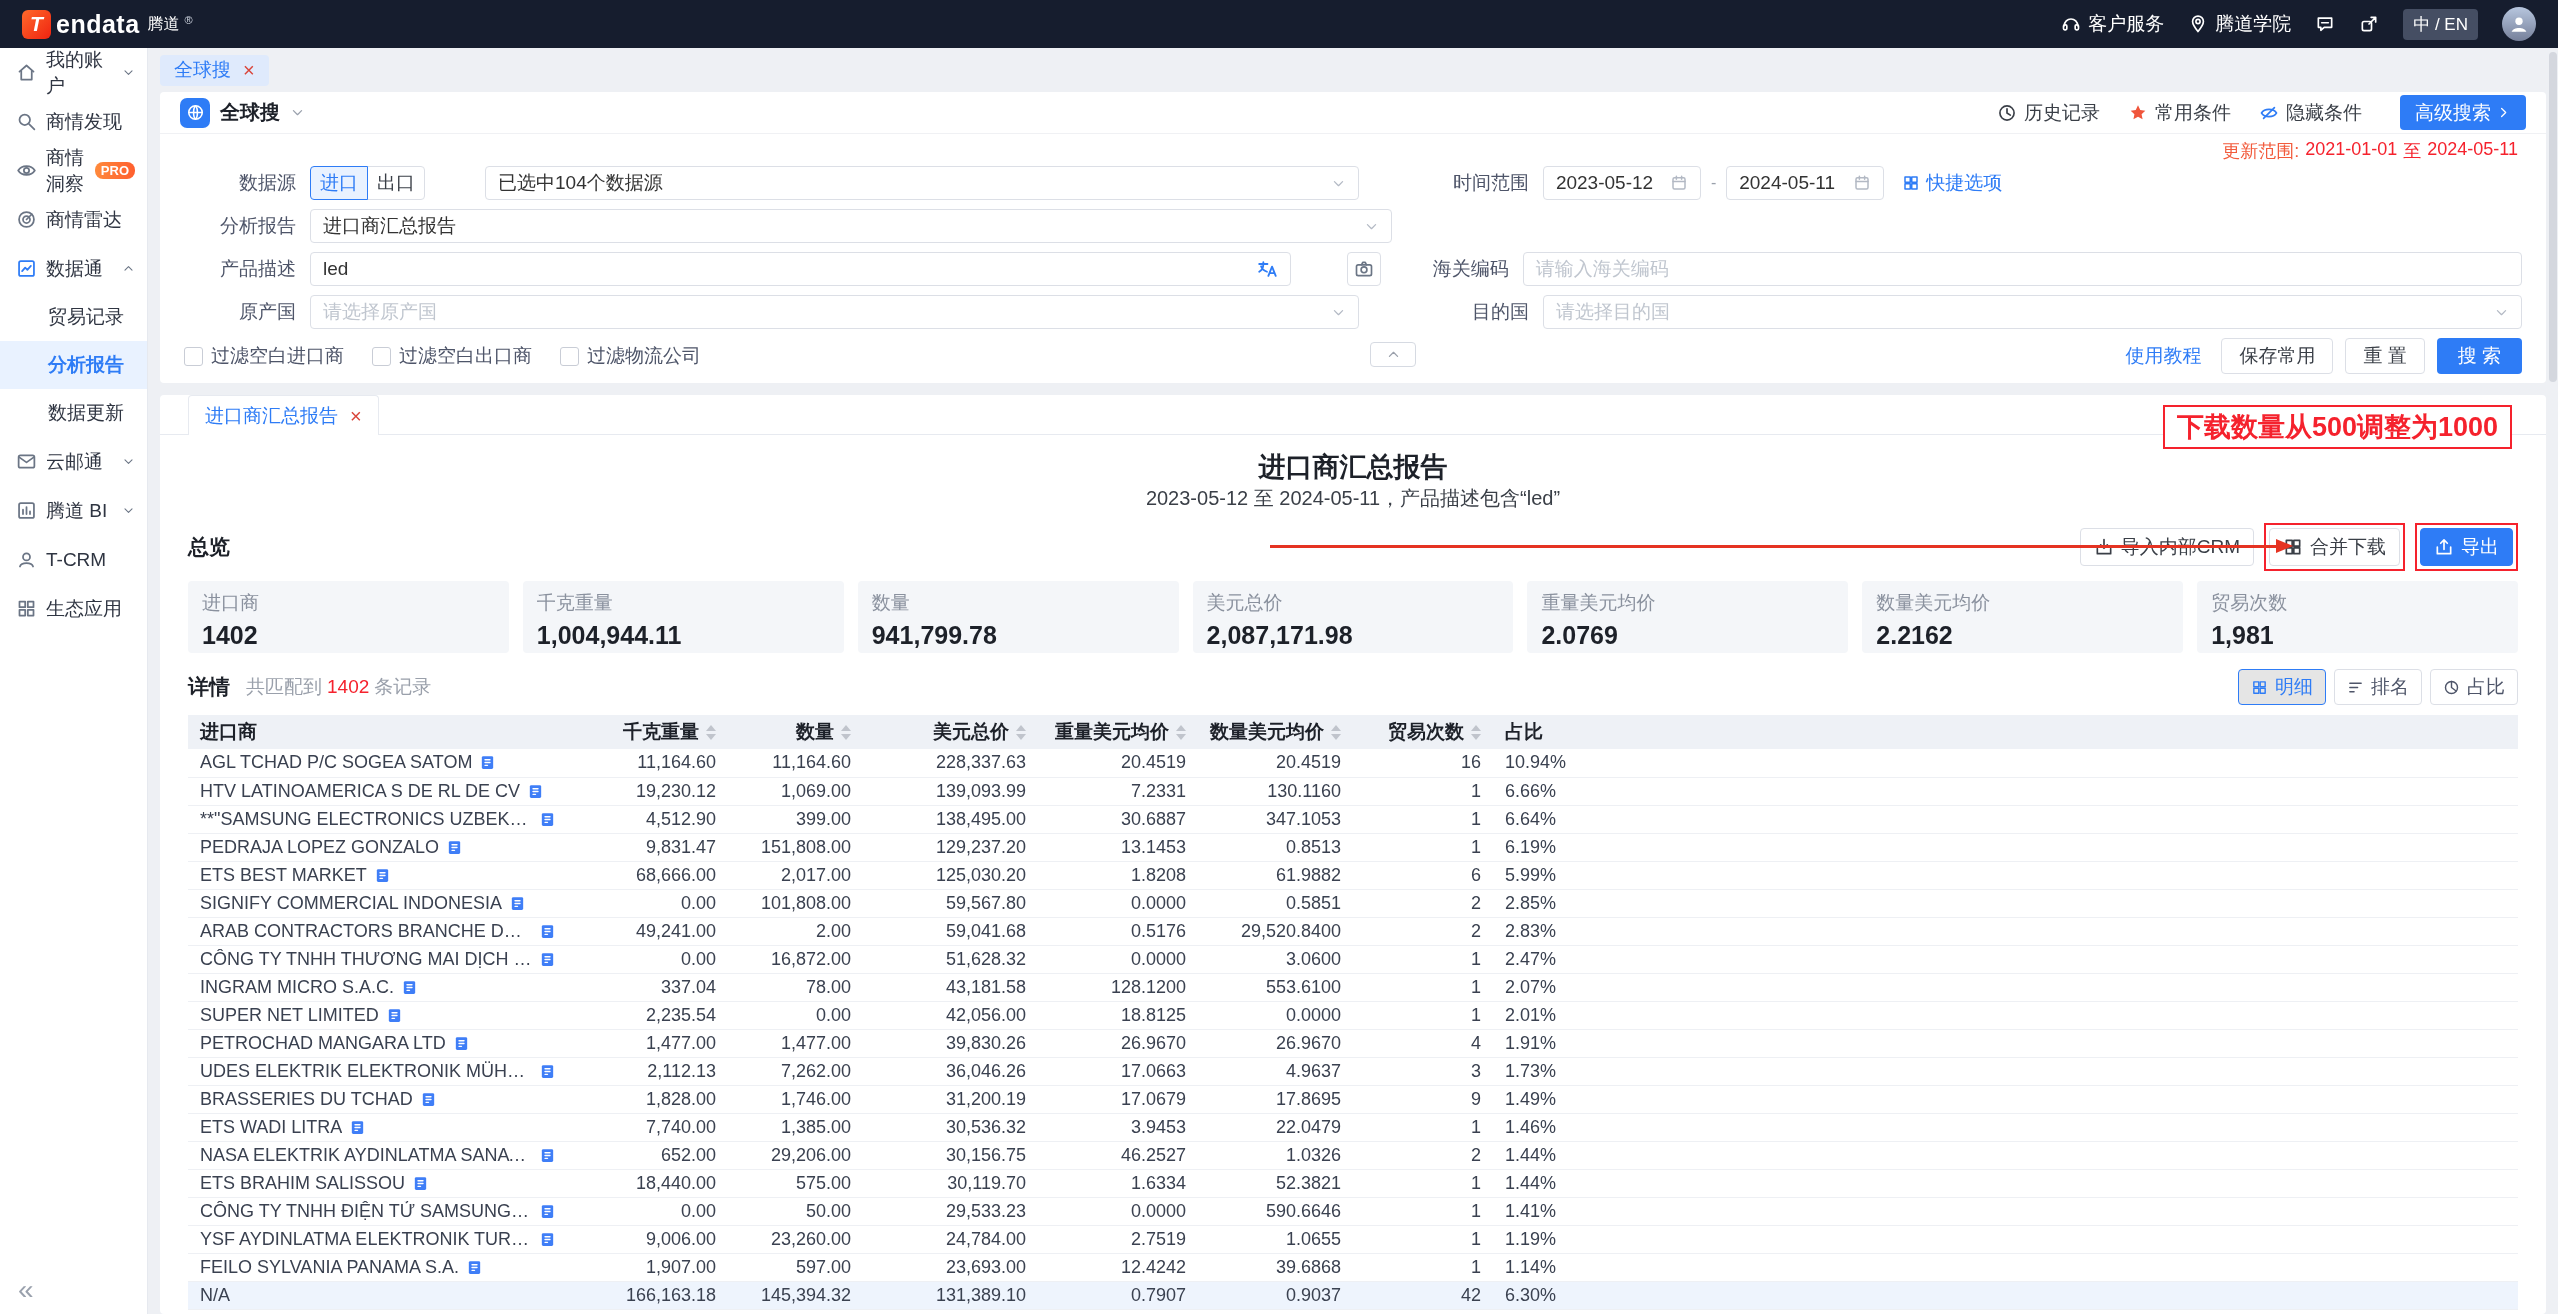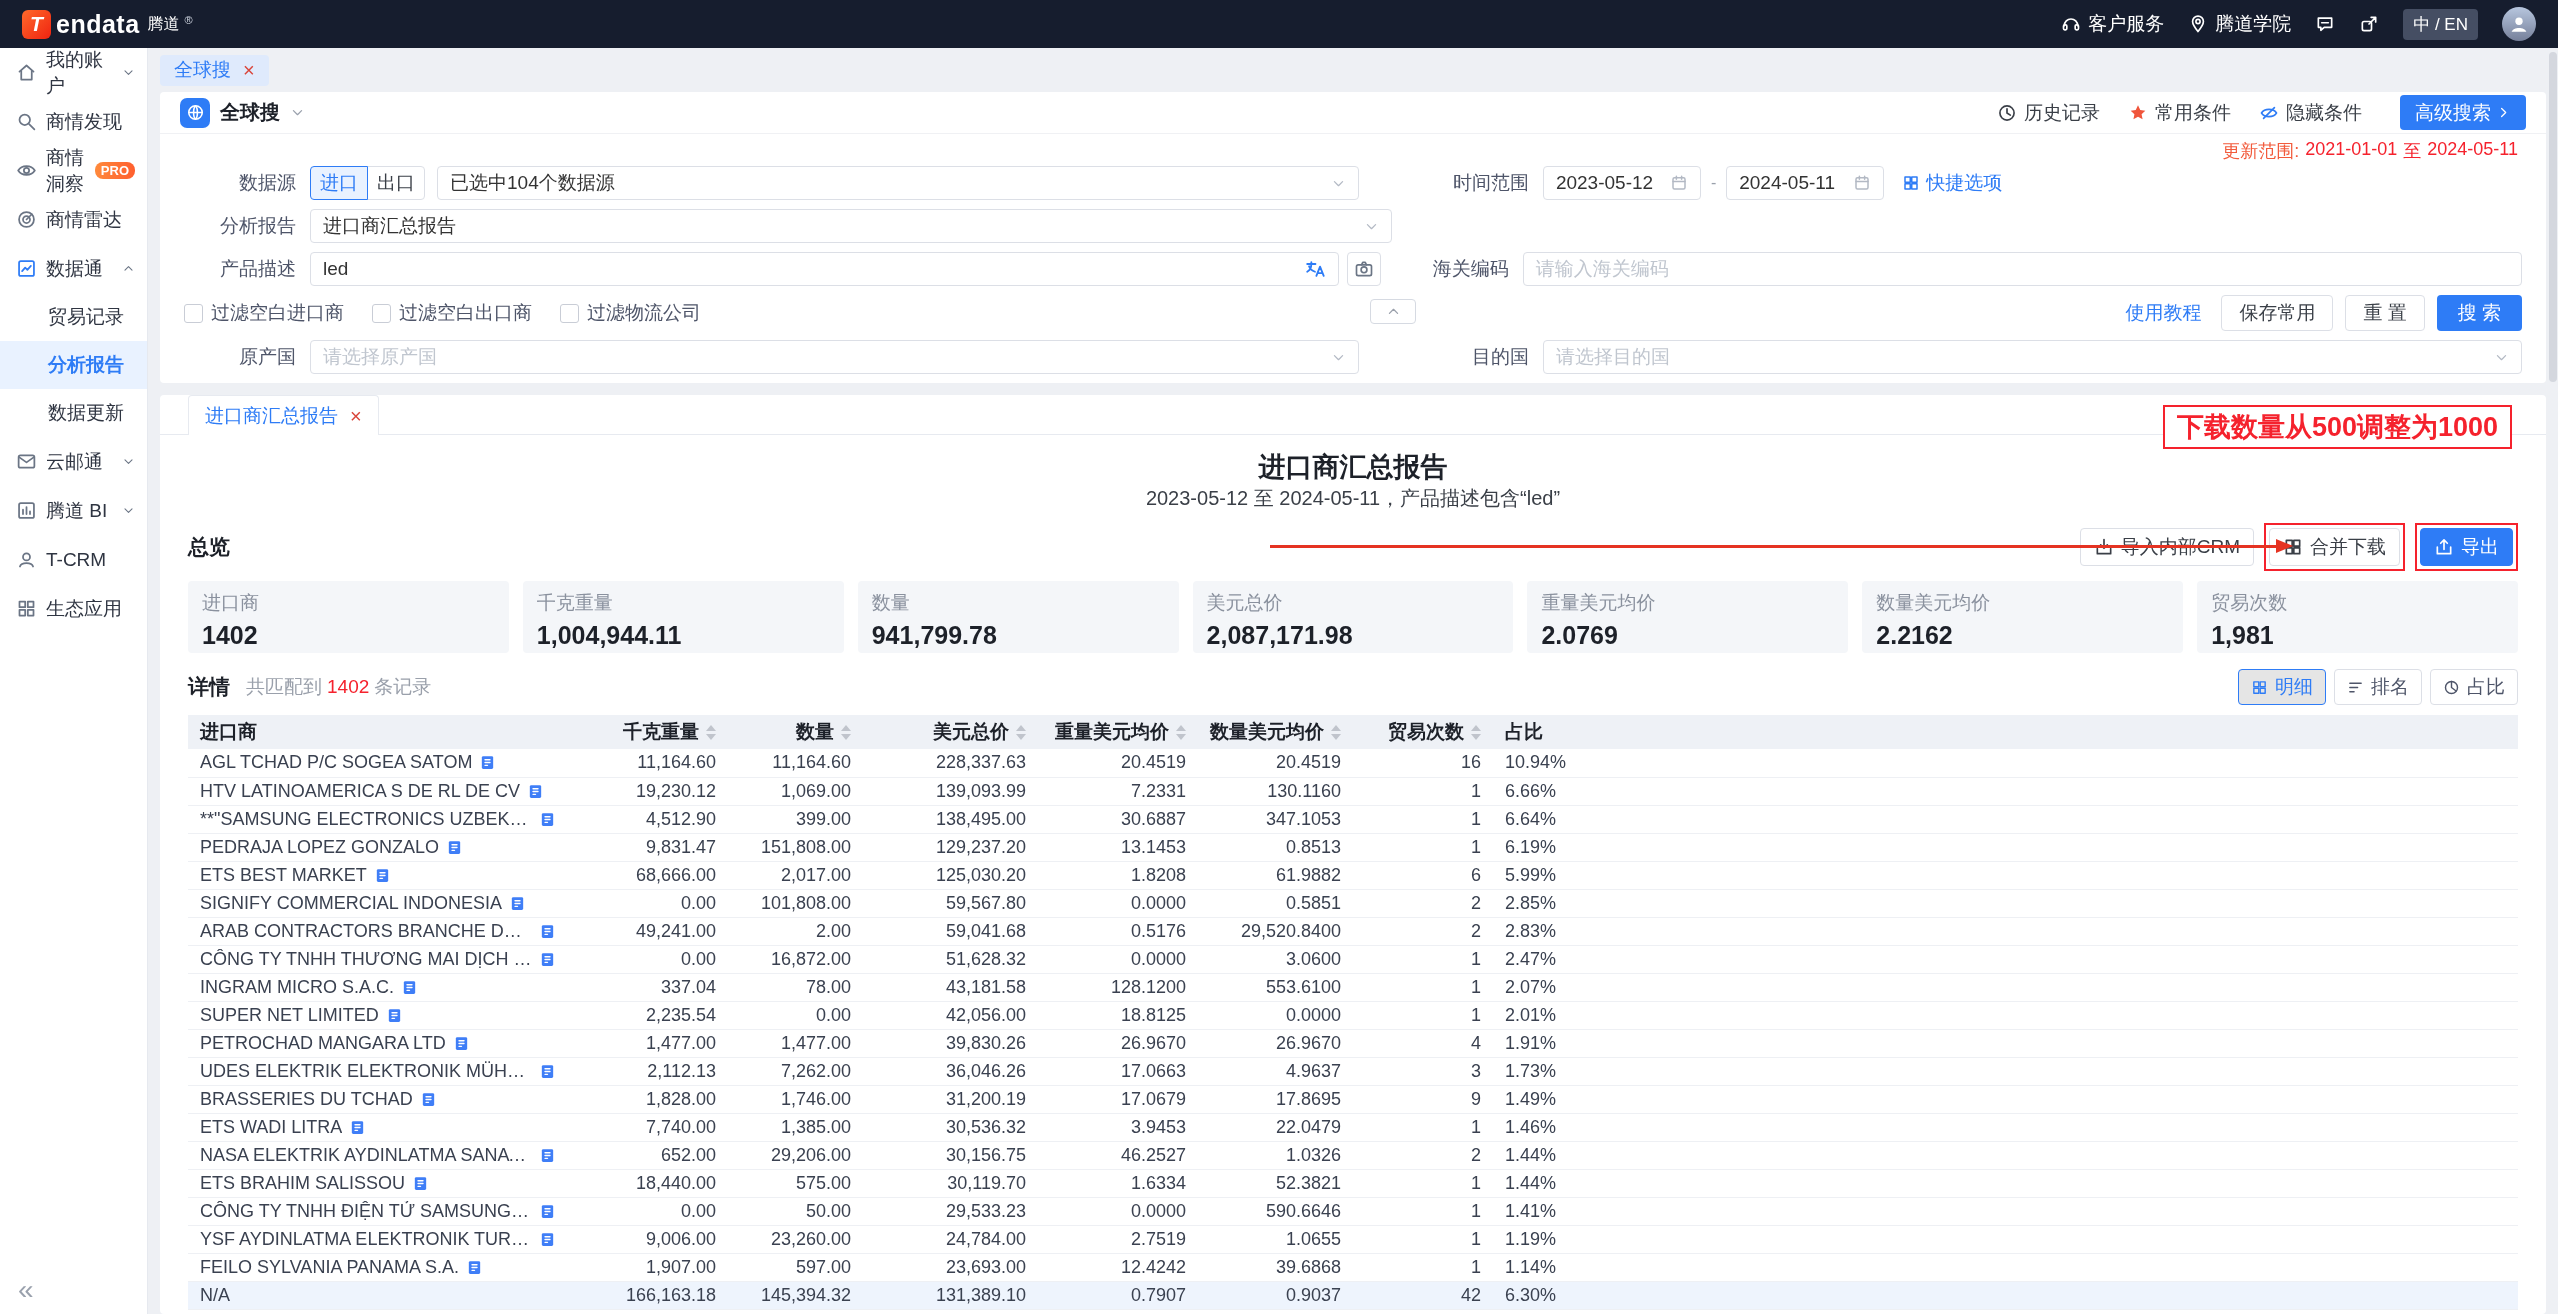--- a/index.html
+++ b/index.html
@@ -51,21 +51,21 @@
   .scope-chev { color:#9aa1ad; }
   .spacer { flex:1; }
   .tb-btn { display:flex; align-items:center; gap:7px; font-size:19px; color:#3a3f47; margin-left:28px; cursor:pointer; }
   .btn-adv { margin-left:28px; background:#2e7cf6; color:#fff; height:35px; padding:0 15px; border:none; border-radius:4px; display:flex; align-items:center; gap:5px; font-size:19px; cursor:pointer; font-family:inherit; }
 
   .form { position:relative; padding:32px 24px 0; }
   .update-range { position:absolute; top:5px; right:28px; font-size:18px; color:#f25b3c; display:flex; gap:6px; }
   .ur-date { color:#f5222d; }
   .frow { display:flex; align-items:center; margin-bottom:9px; }
   .flabel { width:112px; text-align:right; font-size:19px; color:#4e5569; margin-right:14px; flex:none; }
-  .fzone-l { width:1082px; display:flex; align-items:flex-start; }
+  .fzone-l { width:1082px; display:flex; align-items:flex-start;gap:48px; }
   .fgap { width:58px; flex:none; }
   .fzone-r { width:1010px; display:flex; align-items:center; }
   .ctrl { height:34px; border:1px solid #dcdfe6; border-radius:4px; background:#fff; display:flex; align-items:center; padding:0 12px; font-size:19px; color:#333; }
   .select { justify-content:space-between; width:100%; cursor:pointer; }
   .chev-g { color:#b3b9c4; }
   .ph { color:#c0c6cf; }
   .seg { display:flex; margin-right:12px; flex:none; }
   .seg-btn { height:34px; width:58px; border:1px solid #dcdfe6; background:#fff; font-size:19px; color:#3a3f47; cursor:pointer; font-family:inherit; }
   .seg-btn:first-child { border-radius:4px 0 0 4px; }
   .seg-btn:last-child { border-radius:0 4px 4px 0; margin-left:-1px; }
@@ -467,20 +467,46 @@
           </div>
           <div class="fgap" style="width:16px;"></div>
           <label class="flabel">海关编码</label>
           <div class="fzone-r">
             <div class="ctrl" style="width:100%;">
               <span class="ph">请输入海关编码</span>
             </div>
           </div>
         </div>
 
+        <div class="frow">
+          <label class="flabel">原产国</label>
+          <div class="fzone-l">
+            <div class="ctrl select">
+              <span class="ph">请选择原产国</span>
+              <span class="icon sm chev-g">
+                  <svg viewBox="0 0 24 24">
+                    <path d="M5.5 9 L12 15.5 L18.5 9"></path>
+                  </svg>
+                </span>
+            </div>
+          </div>
+          <div class="fgap"></div>
+          <label class="flabel">目的国</label>
+          <div class="fzone-r">
+            <div class="ctrl select">
+              <span class="ph">请选择目的国</span>
+              <span class="icon sm chev-g">
+                  <svg viewBox="0 0 24 24">
+                    <path d="M5.5 9 L12 15.5 L18.5 9"></path>
+                  </svg>
+                </span>
+            </div>
+          </div>
+        </div>
+
         <div class="frow bottom">
           <span style="display:flex;align-items:center;">
               <label class="cb-item">
                 <span class="cb"></span>
                 <span>过滤空白进口商</span>
               </label>
               <label class="cb-item">
                 <span class="cb"></span>
                 <span>过滤空白出口商</span>
               </label>
@@ -494,46 +520,20 @@
                 <svg viewBox="0 0 24 24">
                   <path d="M5.5 15 L12 8.5 L18.5 15"></path>
                 </svg>
               </span>
             </span>
           <div class="form-actions">
             <span class="link-tut">使用教程</span>
             <button class="btn-ghost">保存常用</button>
             <button class="btn-ghost">重 置</button>
             <button class="btn-search">搜 索</button>
-          </div>
-        </div>
-
-        <div class="frow">
-          <label class="flabel">原产国</label>
-          <div class="fzone-l">
-            <div class="ctrl select">
-              <span class="ph">请选择原产国</span>
-              <span class="icon sm chev-g">
-                  <svg viewBox="0 0 24 24">
-                    <path d="M5.5 9 L12 15.5 L18.5 9"></path>
-                  </svg>
-                </span>
-            </div>
-          </div>
-          <div class="fgap"></div>
-          <label class="flabel">目的国</label>
-          <div class="fzone-r">
-            <div class="ctrl select">
-              <span class="ph">请选择目的国</span>
-              <span class="icon sm chev-g">
-                  <svg viewBox="0 0 24 24">
-                    <path d="M5.5 9 L12 15.5 L18.5 9"></path>
-                  </svg>
-                </span>
-            </div>
           </div>
         </div>
       </div>
     </div>
 
     <div class="panel report-panel">
       <div class="annotation">下载数量从500调整为1000</div>
 
       <div class="rp-tabs">
         <div class="rp-tab">

